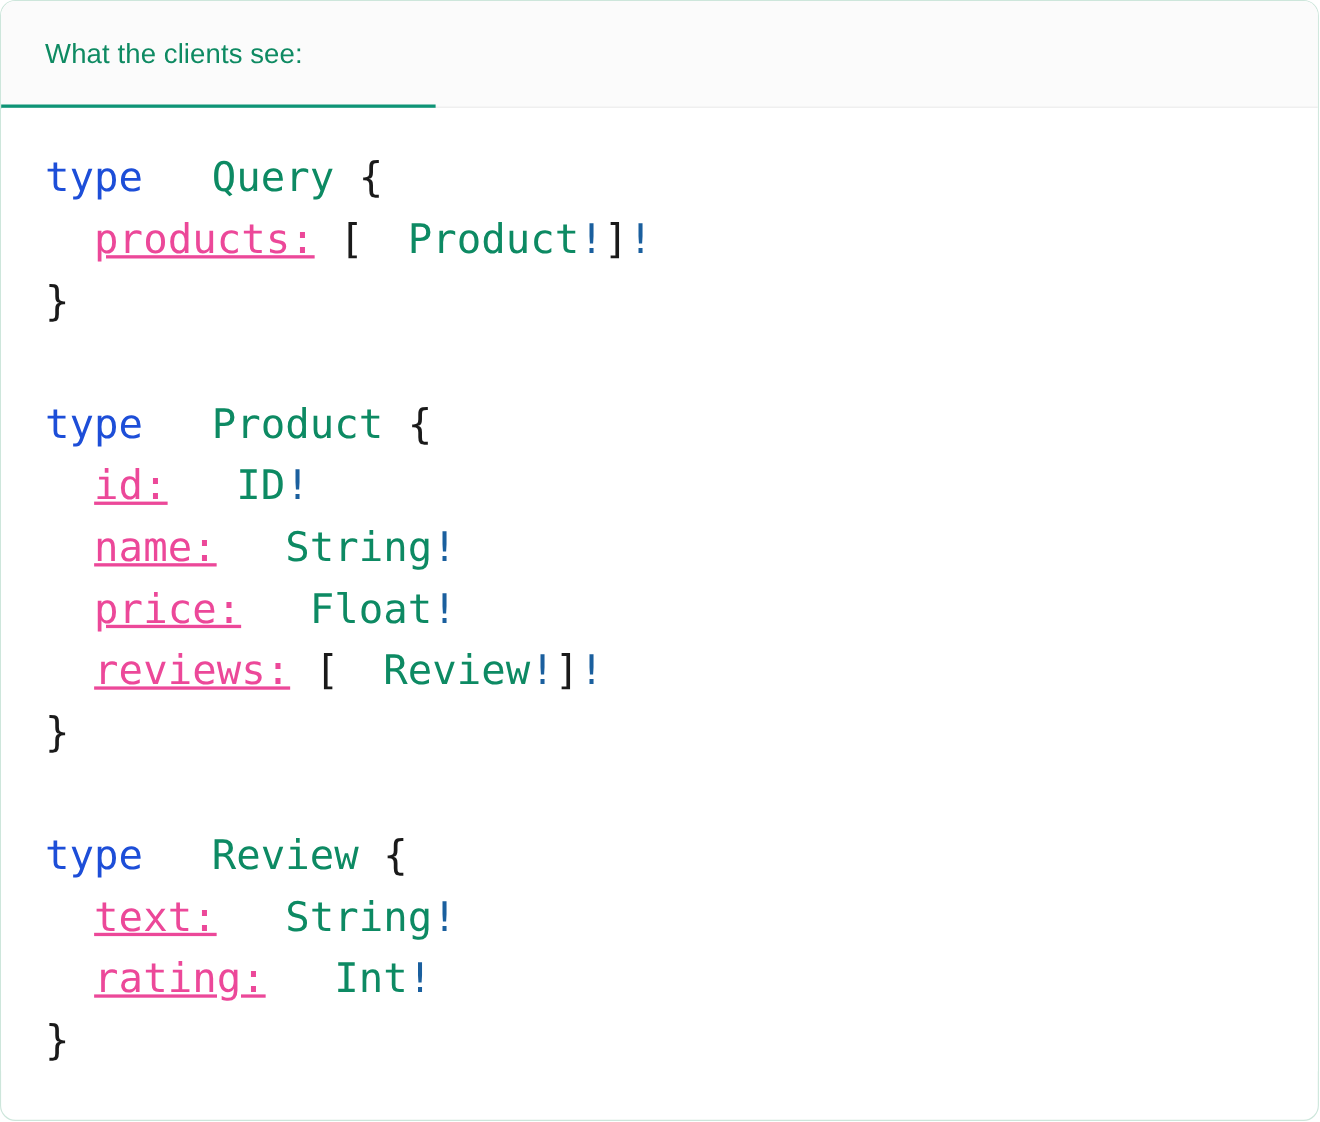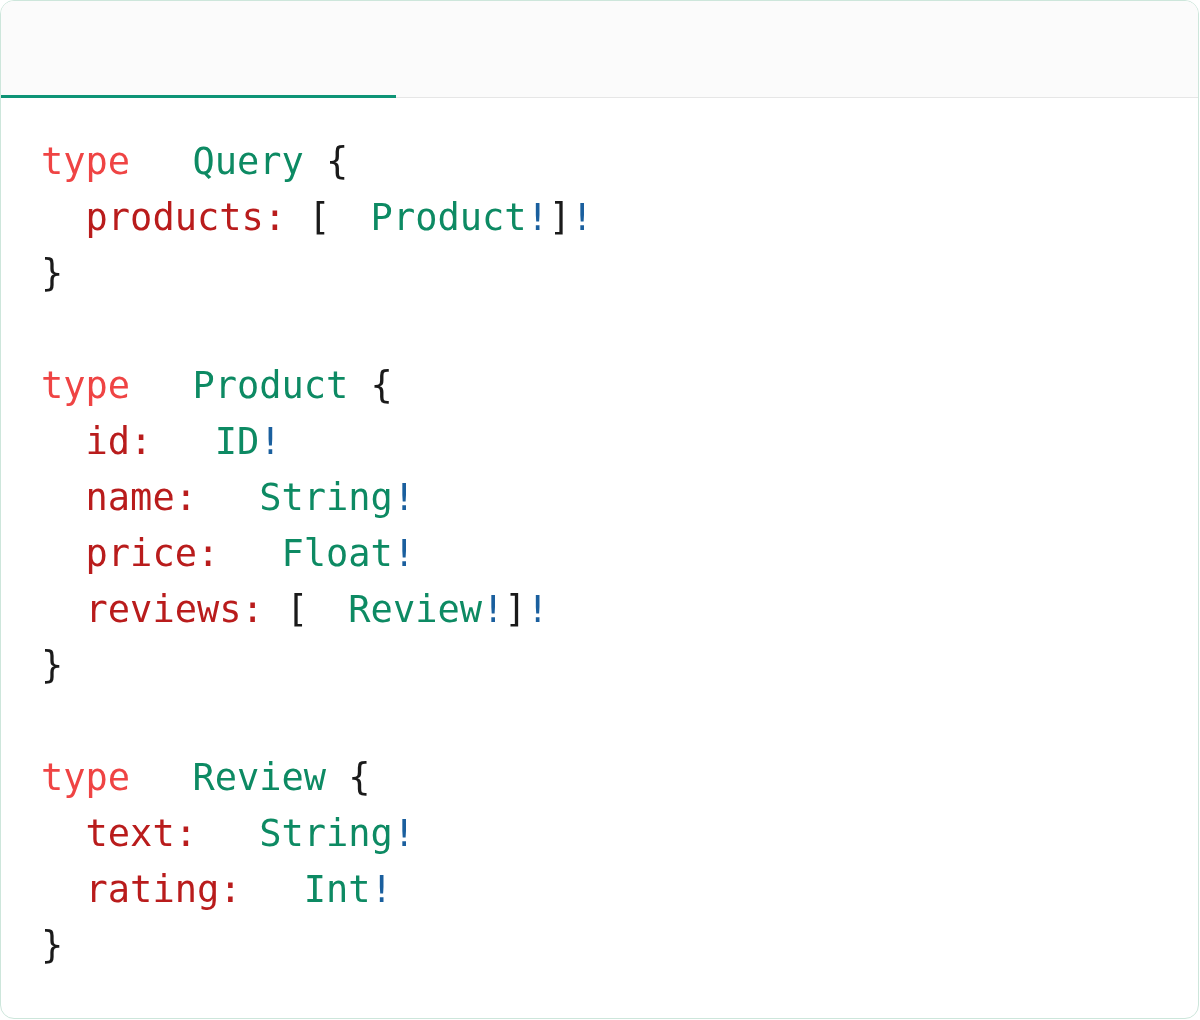--- a/index.html
+++ b/index.html
@@ -86,32 +86,35 @@
   .code-line {
     display: block;
     height: 56px;
     white-space: pre;
   }
   .code-line.blank {
     height: 56px;
   }
 
   
-  .tok-keyword { color: #ef4444; }
+  .tok-keyword { color: #1d4ed8; }
   .tok-type    { color: #0d8a63; margin-left: 40px; }
-  .tok-field   { color: #b91c1c; }
+  .tok-field   { color: #ec4899; text-decoration: underline; }
   .tok-punct   { color: #1a1a1a; }
   .tok-bang    { color: #1a5f9e; }
 </style>
 </head>
 <body>
 
 <div class="card">
 
   <div class="tabstrip">
+    <div class="tab">
+      <span class="tab-label">What the clients see:</span>
+    </div>
     <div class="tab-underline"></div>
   </div>
 
   <div class="code-area">
     <pre class="code-block" id="code-block"><span class="code-line"><span class="tok-keyword">type</span><span> </span><span class="tok-type">Query</span><span> </span><span class="tok-punct">{</span></span><span class="code-line"><span>  </span><span class="tok-field">products:</span><span> </span><span class="tok-punct">[</span><span class="tok-type">Product</span><span class="tok-bang">!</span><span class="tok-punct">]</span><span class="tok-bang">!</span></span><span class="code-line"><span class="tok-punct">}</span></span><span class="code-line blank">&nbsp;</span><span class="code-line"><span class="tok-keyword">type</span><span> </span><span class="tok-type">Product</span><span> </span><span class="tok-punct">{</span></span><span class="code-line"><span>  </span><span class="tok-field">id:</span><span> </span><span class="tok-type">ID</span><span class="tok-bang">!</span></span><span class="code-line"><span>  </span><span class="tok-field">name:</span><span> </span><span class="tok-type">String</span><span class="tok-bang">!</span></span><span class="code-line"><span>  </span><span class="tok-field">price:</span><span> </span><span class="tok-type">Float</span><span class="tok-bang">!</span></span><span class="code-line"><span>  </span><span class="tok-field">reviews:</span><span> </span><span class="tok-punct">[</span><span class="tok-type">Review</span><span class="tok-bang">!</span><span class="tok-punct">]</span><span class="tok-bang">!</span></span><span class="code-line"><span class="tok-punct">}</span></span><span class="code-line blank">&nbsp;</span><span class="code-line"><span class="tok-keyword">type</span><span> </span><span class="tok-type">Review</span><span> </span><span class="tok-punct">{</span></span><span class="code-line"><span>  </span><span class="tok-field">text:</span><span> </span><span class="tok-type">String</span><span class="tok-bang">!</span></span><span class="code-line"><span>  </span><span class="tok-field">rating:</span><span> </span><span class="tok-type">Int</span><span class="tok-bang">!</span></span><span class="code-line"><span class="tok-punct">}</span></span></pre>
   </div>
 
 </div>
 
 </body></html>

